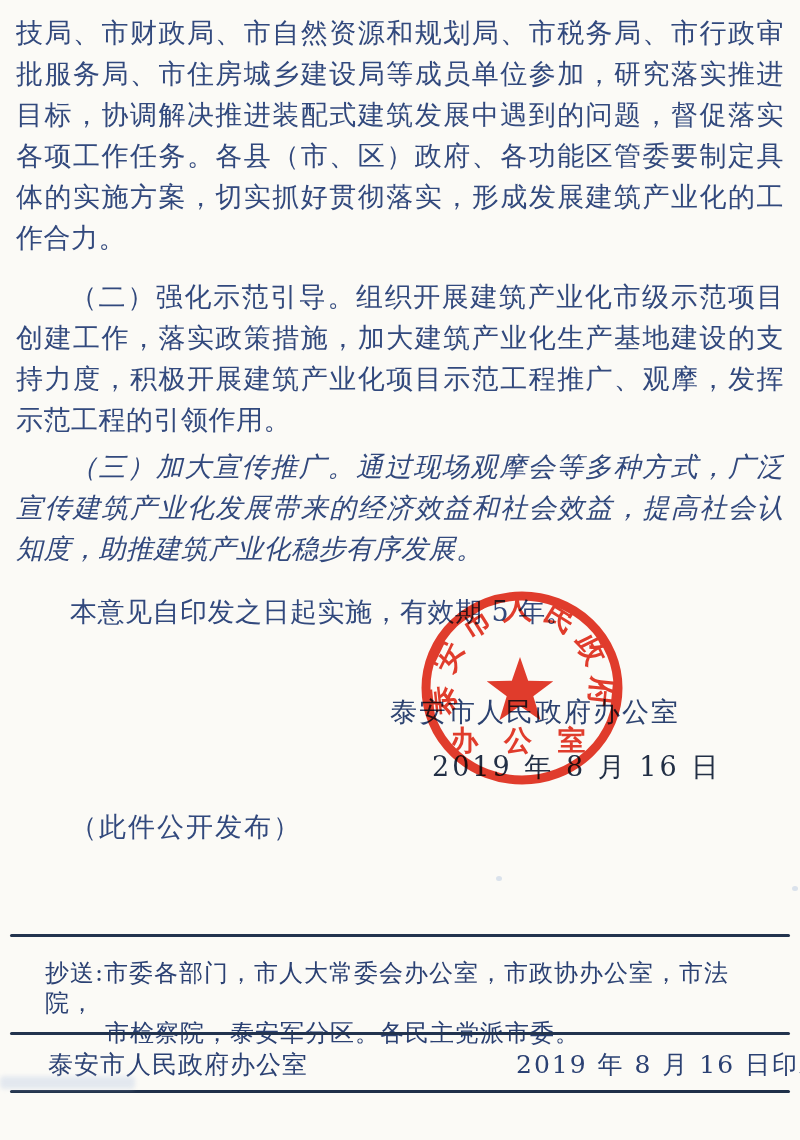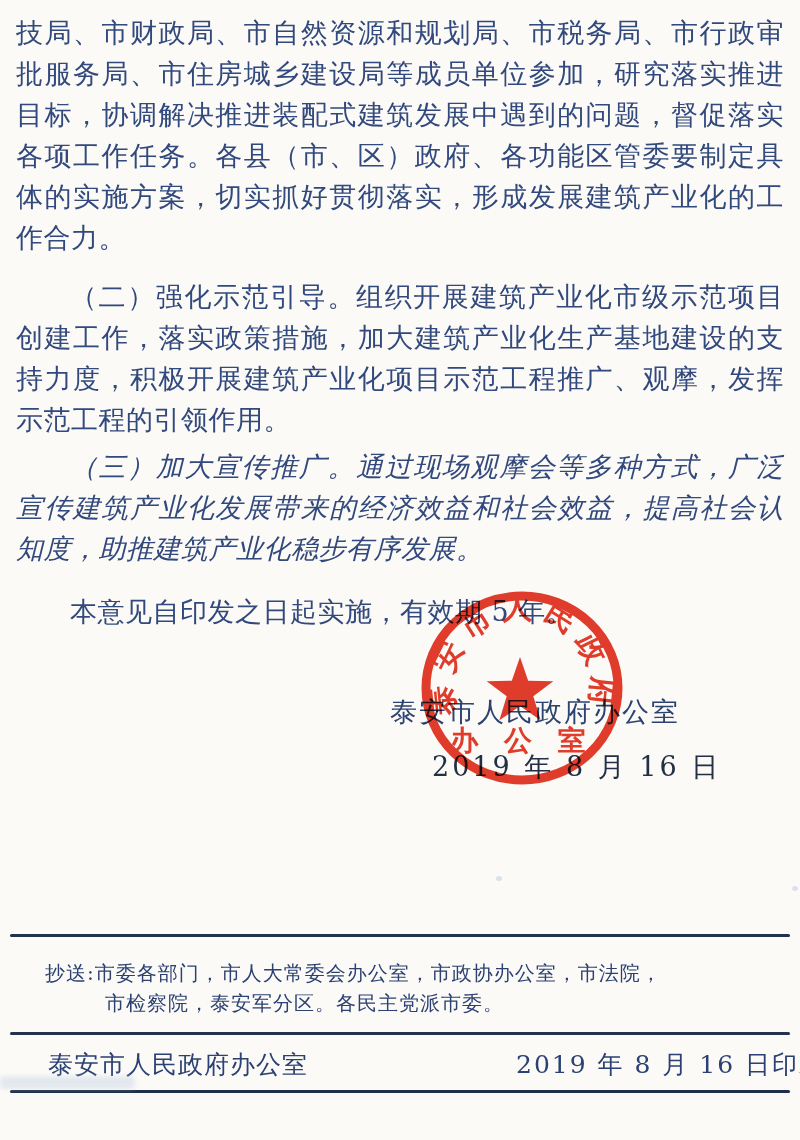--- a/index.html
+++ b/index.html
@@ -42,21 +42,21 @@
     font-size:27px;line-height:30px;color:#32497d;letter-spacing:2px;white-space:nowrap;
   }
   
   .rule{position:absolute;left:10px;width:780px;height:3px;background:#22334e;border-radius:2px;}
   .rule-a{top:934px;}
   .rule-b{top:1032px;}
   .rule-c{top:1090px;background:#1f3049;}
   
   .copy-block{
     position:absolute;left:45px;top:958px;width:720px;
-    font-size:20px;line-height:30px;color:#2b4173;letter-spacing:1px;
+    font-size:24px;line-height:30px;color:#2b4173;letter-spacing:1px;
   }
   .copy-line2{padding-left:60px;}
   
   .footer-office{
     position:absolute;left:48px;top:1050px;
     font-size:25px;line-height:30px;color:#2b4173;letter-spacing:1px;white-space:nowrap;
   }
   .footer-date{
     position:absolute;left:516px;top:1050px;
     font-size:25px;line-height:30px;color:#2b4173;letter-spacing:2px;white-space:nowrap;
@@ -90,20 +90,21 @@
     <polygon fill="#e33120" points="103,69 111.2,92.7 136.3,93.2 116.3,108.3 123.6,132.3 103,118 82.4,132.3 89.7,108.3 69.7,93.2 94.8,92.7"></polygon>
     <defs>
       <path id="seal-arc" d="M 43.2 132.9 A 70 70 0 1 1 166.8 132.9" fill="none"></path>
     </defs>
     <text font-size="30" fill="#e33120" letter-spacing="9">
       <textPath href="#seal-arc" startOffset="50%" text-anchor="middle">泰安市人民政府</textPath>
     </text>
     <text x="105" y="162" font-size="28" fill="#e33120" text-anchor="middle" letter-spacing="8">办 公 室</text>
   </svg>
 
+  <div class="release-note">（此件公开发布）</div>
 
   <div class="rule rule-a"></div>
 
   <div class="copy-block">
     <div class="copy-line1"><span>抄送:</span><span>市委各部门，市人大常委会办公室，市政协办公室，市法院，</span></div>
     <div class="copy-line2">市检察院，泰安军分区。各民主党派市委。</div>
   </div>
 
   <div class="rule rule-b"></div>
 

